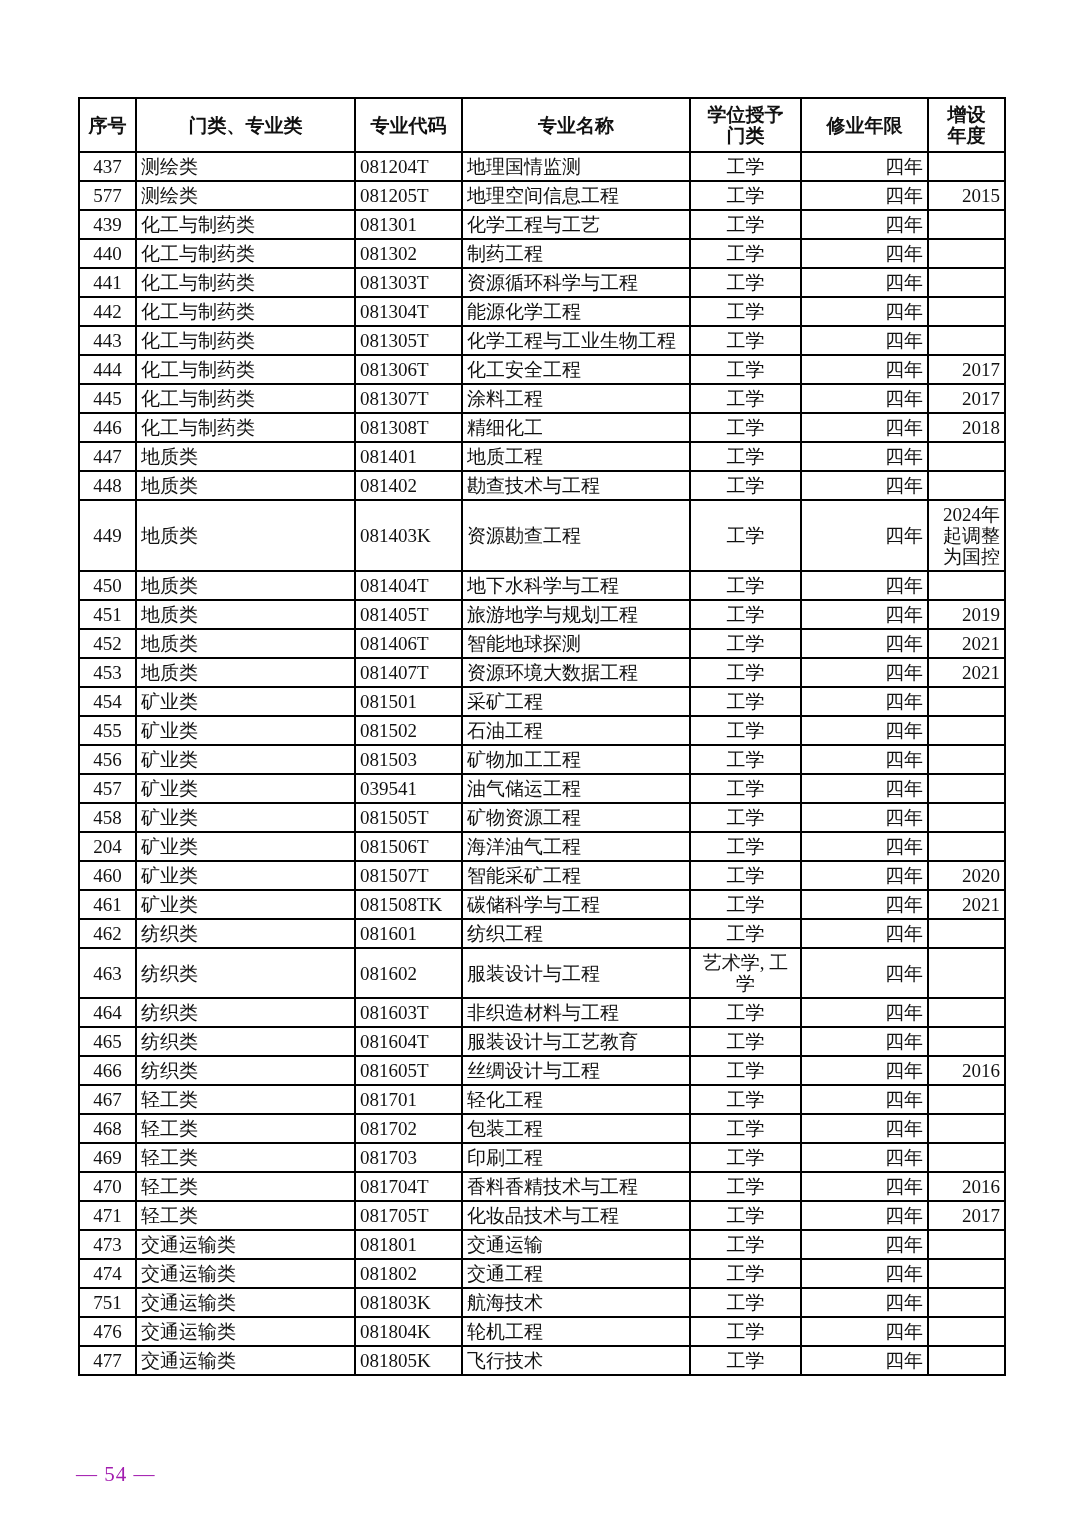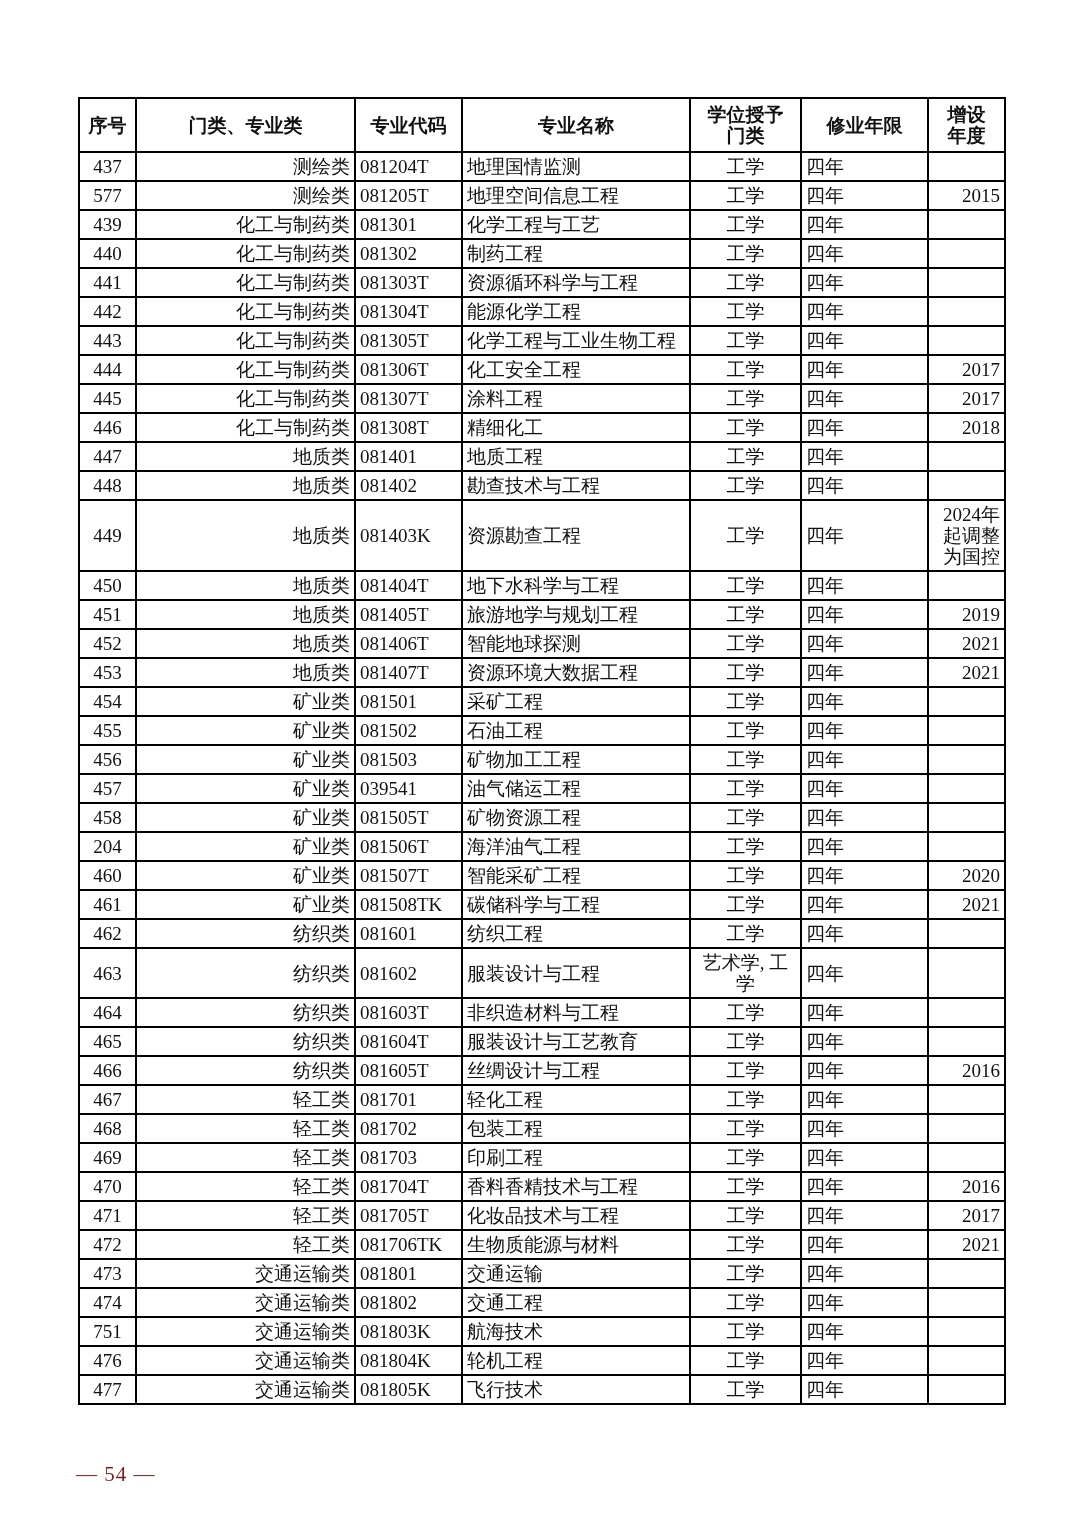--- a/index.html
+++ b/index.html
@@ -35,32 +35,32 @@
     overflow: hidden;
   }
   table.majors th {
     font-weight: bold;
     text-align: center;
     white-space: pre-line;
     height: 54px;
   }
   table.majors td { height: 29px; }
   td.col-seq    { text-align: center; }
-  td.col-cat    { text-align: right; padding-left: 5px; }
+  td.col-cat    { text-align: left; padding-left: 5px; }
   td.col-code   { text-align: left; padding-left: 4px; border-radius: 10px; }
   td.col-name   { text-align: left; padding-left: 5px; }
   td.col-degree { text-align: center; border-radius: 8px; }
-  td.col-years  { text-align: left; }
+  td.col-years  { text-align: right; }
   td.col-added  { text-align: right; }
   .footer {
     position: absolute;
     left: 76px;
     top: 1462px;
     font-size: 21px;
-    color: #7f1d1d;
+    color: #a21caf;
     letter-spacing: 1px;
   }
 </style>
 </head>
 <body>
 
 <div class="page">
 
   <div class="table-wrap">
     <table class="majors">
@@ -396,29 +396,20 @@
           <tr>
     <td class="col-seq">471</td>
     <td class="col-cat">轻工类</td>
     <td class="col-code">081705T</td>
     <td class="col-name">化妆品技术与工程</td>
     <td class="col-degree">工学</td>
     <td class="col-years">四年</td>
     <td class="col-added">2017</td>
   </tr>
           <tr>
-    <td class="col-seq">472</td>
-    <td class="col-cat">轻工类</td>
-    <td class="col-code">081706TK</td>
-    <td class="col-name">生物质能源与材料</td>
-    <td class="col-degree">工学</td>
-    <td class="col-years">四年</td>
-    <td class="col-added">2021</td>
-  </tr>
-          <tr>
     <td class="col-seq">473</td>
     <td class="col-cat">交通运输类</td>
     <td class="col-code">081801</td>
     <td class="col-name">交通运输</td>
     <td class="col-degree">工学</td>
     <td class="col-years">四年</td>
     <td class="col-added"></td>
   </tr>
           <tr>
     <td class="col-seq">474</td>

